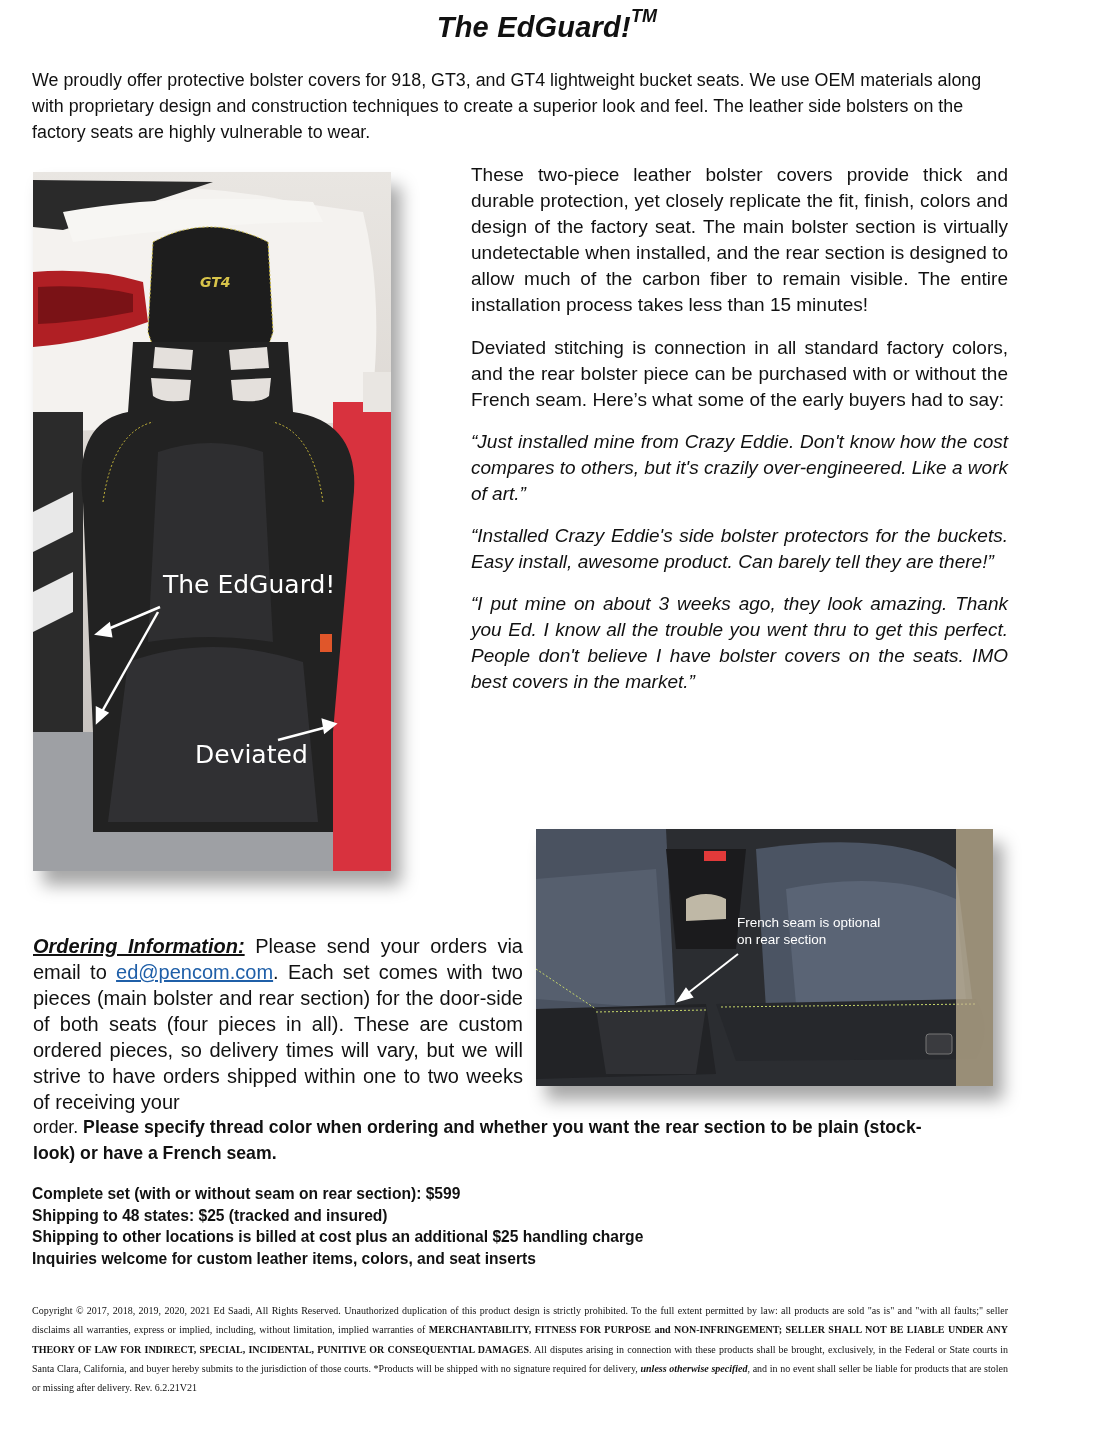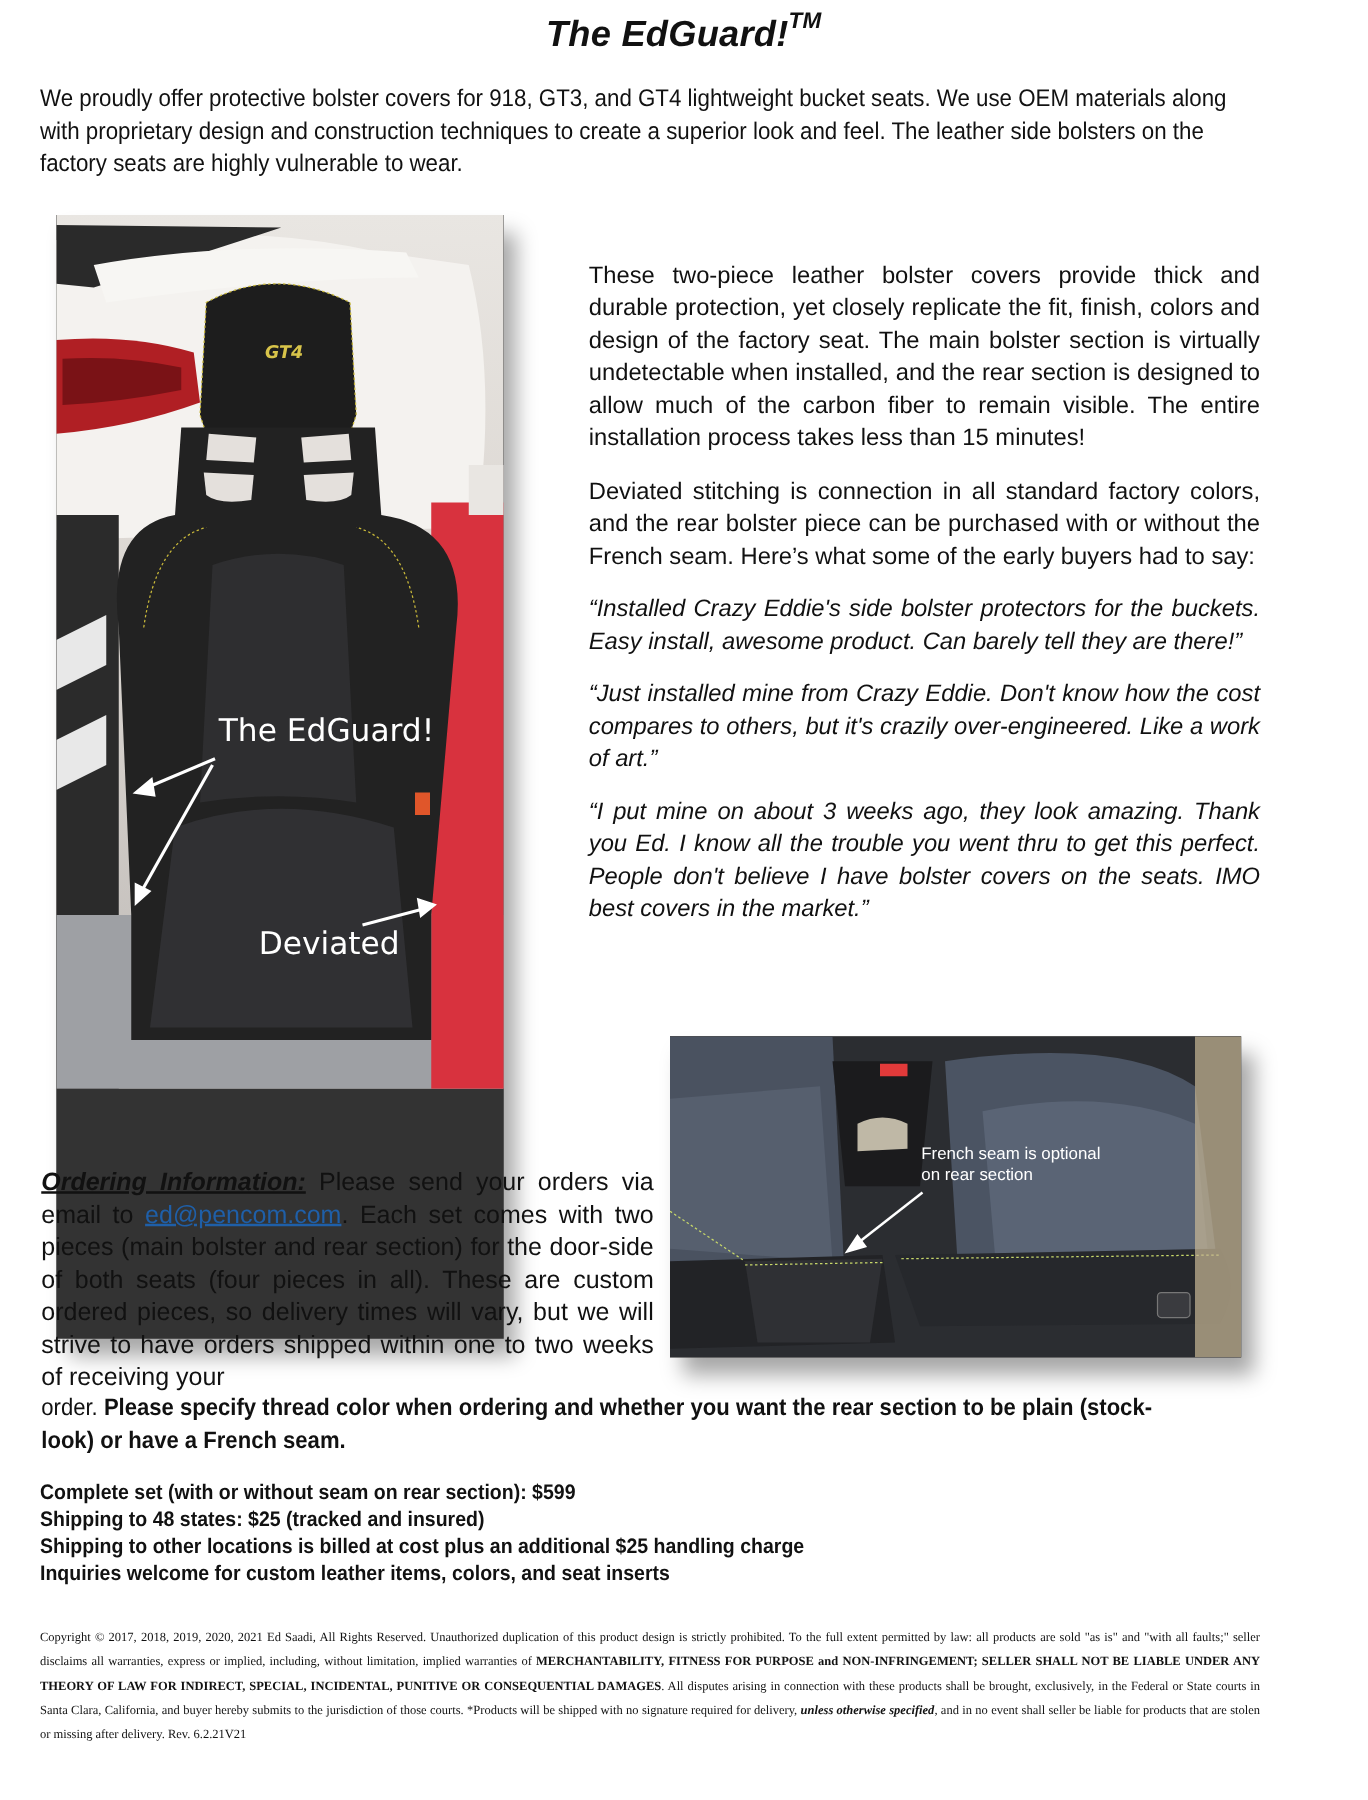--- a/index.html
+++ b/index.html
@@ -1,42 +1,42 @@
 <!DOCTYPE html>
 <html><head>
 <meta charset="utf-8">
 <style>
   html, body { margin:0; padding:0; background:#ffffff; }
   body { width:1094px; height:1440px; position:relative; overflow:hidden; color:#111; font-family:"Liberation Sans", sans-serif; }
   .abs { position:absolute; }
   .title { left:0; width:1094px; top:10px; text-align:center; font-weight:bold; font-style:italic; font-size:29px; letter-spacing:0.2px; }
   .title sup { font-size:18px; position:relative; top:-4px;text-align:center; }
   .intro { left:32px; top:67px; width:980px; font-size:19.2px; line-height:26px; transform:scaleX(0.93); transform-origin:left top; width:1055px; }
-  .rightcol { left:471px; width:537px; font-size:19px; line-height:26px; text-align:justify;margin-top:46px; }
+  .rightcol { left:471px; width:537px; font-size:19px; line-height:26px; text-align:justify; }
   .rightcol p { margin:0; }
   .italic { font-style:italic; }
   .photo { background:#333; overflow:hidden; box-shadow: 10px 14px 16px rgba(0,0,0,0.35); }
   .order { left:33px; top:933px; width:490px; font-size:20px; line-height:26px; text-align:justify; }
   .order .hd { font-weight:bold; font-style:italic; text-decoration:underline; }
   .order a { color:#1f5fa8; text-decoration:underline; }
   .orderline2 { left:33px; top:1114px; width:1000px; font-size:19px; line-height:26px; transform:scaleX(0.93); transform-origin:left top; }
   .orderline2 b { font-weight:bold; }
   .prices { left:32px; top:1183px; font-weight:bold; font-size:16.8px; line-height:21.5px; transform:scaleX(0.93); transform-origin:left top; width:900px; }
   .legal { left:32px; top:1301px; width:976px; font-family:"Liberation Serif", serif; font-size:10px; line-height:19.3px; text-align:justify; }
   .legal b { font-weight:bold; }
   .caption-white { color:#fff; font-family:"DejaVu Sans", sans-serif; }
 </style>
 </head>
 <body>
 
 <div class="abs title"><span>The EdGuard!</span><sup>TM</sup></div>
 
 <div class="abs intro">We proudly offer protective bolster covers for 918, GT3, and GT4 lightweight bucket seats.  We use OEM materials along with proprietary design and construction techniques to create a superior look and feel.  The leather side bolsters on the factory seats are highly vulnerable to wear.</div>
 
-<div class="abs photo" style="left:45px; top:172px; width:358px; height:899px;">
+<div class="abs photo" style="left:33px; top:172px; width:358px; height:699px;">
   <svg width="358" height="699" viewBox="0 0 358 699">
     <defs>
       <linearGradient id="bg1" x1="0" y1="0" x2="0" y2="1">
         <stop offset="0" stop-color="#e9e6e2"></stop>
           <stop offset="0.5" stop-color="#d9d4cf"></stop>
           <stop offset="1" stop-color="#bdb9b6"></stop>
       </linearGradient>
     </defs>
     <rect width="358" height="699" fill="url(#bg1)"></rect>
 
@@ -84,22 +84,22 @@
     </g>
   </svg>
   <div class="abs caption-white" style="left:167px; top:102px; font-size:14px; font-style:italic; color:#d8c44a; font-weight:bold;">GT4</div>
   <div class="abs caption-white" style="left:130px; top:398px; font-size:25px;">The EdGuard!</div>
   <div class="abs caption-white" style="left:162px; top:568px; font-size:25px;">Deviated</div>
 </div>
 
 <div class="abs rightcol" style="top:162px;">
   <p>These two-piece leather bolster covers provide thick and durable protection, yet closely replicate the fit, finish, colors and design of the factory seat.  The main bolster section is virtually undetectable when installed, and the rear section is designed to allow much of the carbon fiber to remain visible. The entire installation process takes less than 15 minutes!</p>
   <p style="margin-top:17px;">Deviated stitching is connection in all standard factory colors, and the rear bolster piece can be purchased with or without the French seam. Here’s what some of the early buyers had to say:</p>
+  <p class="italic" style="margin-top:16px;"> “Just installed mine from Crazy Eddie. Don't know how the cost compares to others, but it's crazily over-engineered. Like a work of art.”</p>
   <p class="italic" style="margin-top:16px;">“Installed Crazy Eddie's side bolster protectors for the buckets. Easy install, awesome product. Can barely tell they are there!”</p>
-  <p class="italic" style="margin-top:16px;"> “Just installed mine from Crazy Eddie. Don't know how the cost compares to others, but it's crazily over-engineered. Like a work of art.”</p>
   <p class="italic" style="margin-top:16px;">“I put mine on about 3 weeks ago, they look amazing. Thank you Ed. I know all the trouble you went thru to get this perfect. People don't believe I have bolster covers on the seats. IMO best covers in the market.”</p>
 </div>
 
 <div class="abs photo" style="left:536px; top:803px; width:457px; height:257px;margin-top:26px;">
   <svg width="457" height="257" viewBox="0 0 457 257">
     <rect width="457" height="257" fill="#2b2d31"></rect>
     <path d="M0 0 L130 0 L140 200 L0 210 Z" fill="#4a5260"></path>
     <path d="M0 50 L120 40 L130 180 L0 170 Z" fill="#565f6e"></path>
     <path d="M130 20 L210 20 L200 120 L140 120 Z" fill="#1b1b1d"></path>
     <rect x="168" y="22" width="22" height="10" fill="#e23a3a"></rect>

